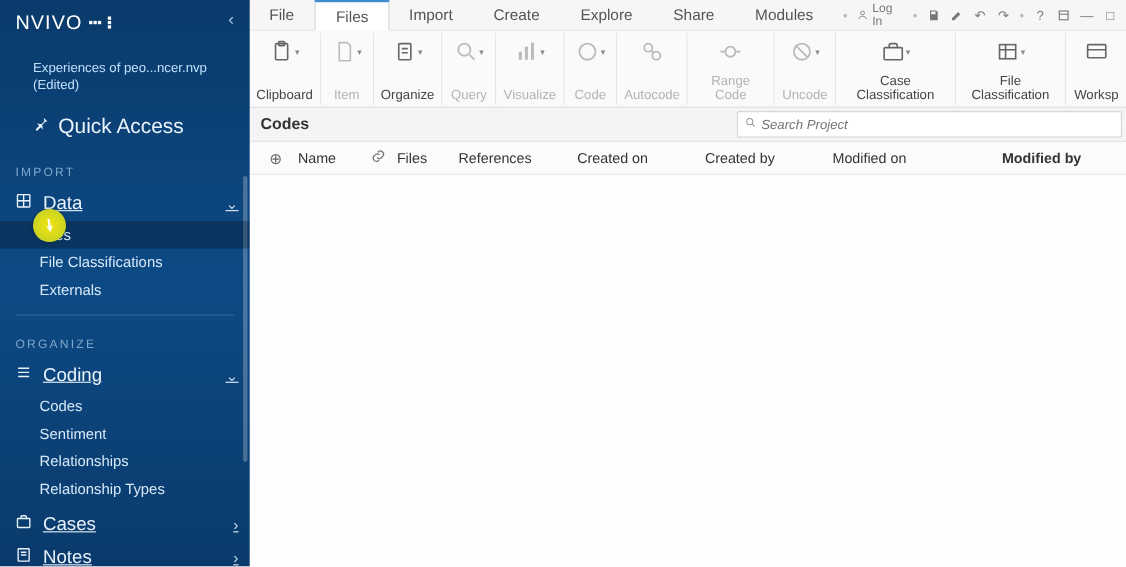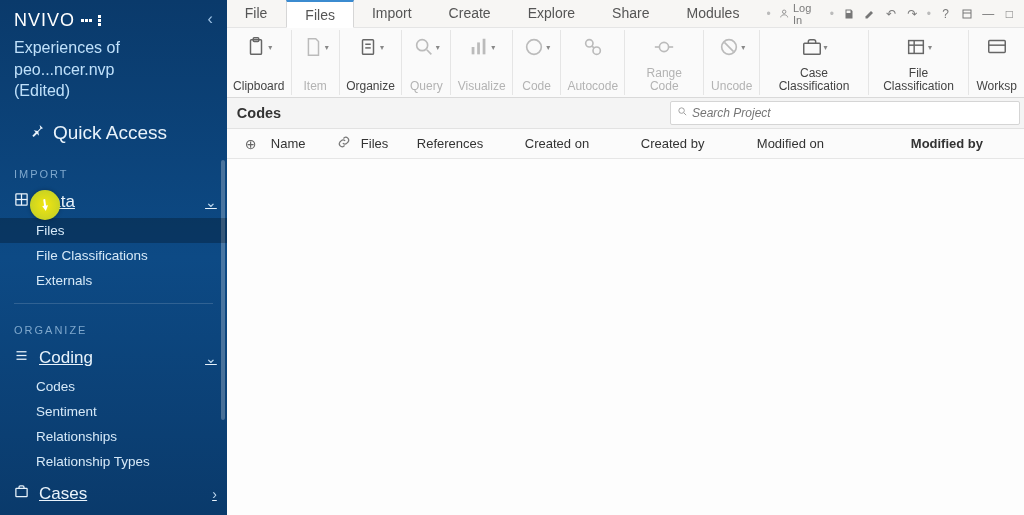--- a/index.html
+++ b/index.html
@@ -6,21 +6,21 @@
 body { width: 1024px; height: 515px; overflow: hidden; display: flex; background: #f4f4f4; }
 
 .sidebar { width: 242px; background: linear-gradient(180deg, #0a3a6b 0%, #0d4a85 50%, #0a3a6b 100%); color: #cfe3f5; display: flex; flex-direction: column; overflow: hidden; position: relative; }
 .sb-scroll { position:absolute; right:2px; top:160px; width:4px; height:260px; background:rgba(255,255,255,.25); border-radius:2px; }
 .sb-header { padding: 10px 14px 6px; display:flex; align-items:flex-start; justify-content:space-between; }
 .brand { font-size: 18px; letter-spacing: 1px; color: #fff; font-weight: 300; display:flex; align-items:center; gap:4px;}
 .brand .dots { display:inline-flex; gap:1px; margin-left:2px;}
 .brand .dots span{ width:3px; height:3px; background:#fff; display:inline-block;}
 .brand .dots.col{ flex-direction:column; gap:1px;}
 .sb-chevron { font-size: 16px; color:#9fc4e6; }
-.sb-project { padding: 0 14px 10px; font-size: 16px; line-height:1.35; color:#bfe0fa; }
+.sb-project { padding: 0 30px 10px; font-size: 12px; line-height:1.35; color:#bfe0fa;margin-top:16px; }
 .qa { padding: 10px 29px 14px; font-size: 19px; color:#e9f3fb; display:flex; align-items:center; gap:8px;}
 .section-label { padding: 10px 14px 8px; font-size: 11px; letter-spacing: 2px; color:#7fa8cd; }
 .nav-group { padding: 4px 10px 6px 14px; display:flex; align-items:center; justify-content:space-between; font-size:17px; color:#e9f3fb; cursor:pointer;text-decoration:underline;}
 .nav-group .left{display:flex; align-items:center; gap:10px;}
 .nav-caret { font-size:14px; color:#bcd7ee;}
 .nav-sub { padding: 5px 10px 5px 36px; font-size: 13.5px; color:#d6e9f8; cursor:pointer;}
 .nav-sub.selected { background: rgba(0,0,0,.25); position:relative;}
 .divider { margin: 10px 14px; border-top:1px solid rgba(255,255,255,.15); }
 
 .cursor-spot { position:absolute; left:30px; top:190px; width:30px; height:30px; border-radius:50%; background: radial-gradient(circle, #f2e610 0%, #cad322 70%, rgba(202,211,34,0.6) 100%); box-shadow: 0 0 4px rgba(0,0,0,.3); z-index:5; display:flex; align-items:center; justify-content:center;}

